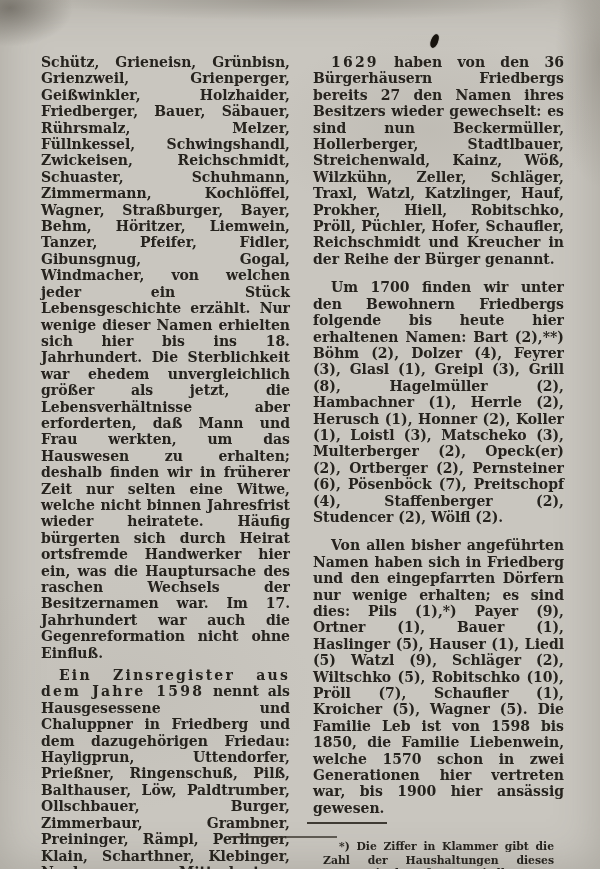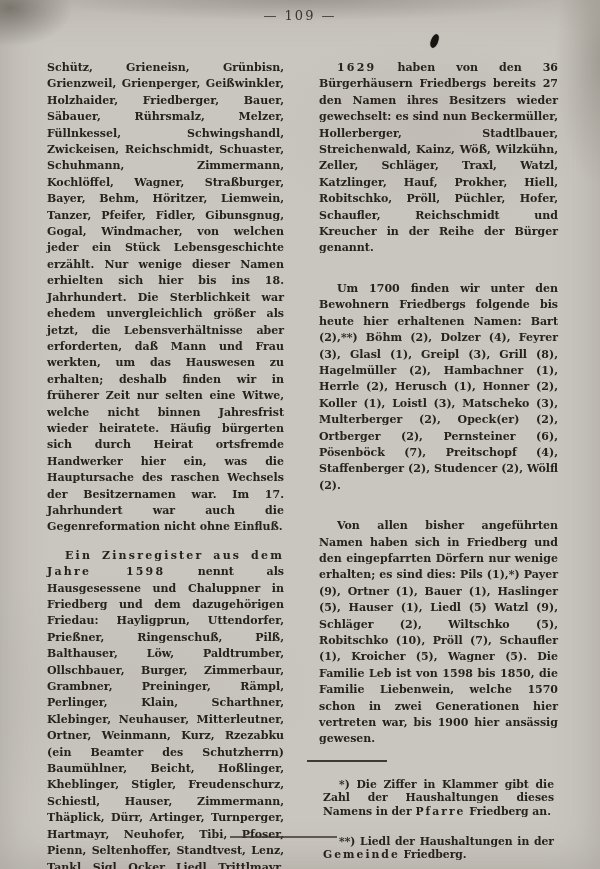--- a/index.html
+++ b/index.html
@@ -31,22 +31,22 @@
     background: #17130e;
     border-radius: 60% 40% 55% 45%;
     transform: rotate(16deg);
     box-shadow: 0 0 1px rgba(23,19,14,0.9);
   }
   .col { position: absolute; top: 48px; }
   .col-left  { left: 35px;  width: 261px; }
   .col-right { left: 307px; width: 263px; height: 792px; display: flex; flex-direction: column; }
 
   p.body-text {
-    margin: 12px;
-    font-size: 11px;
+    margin: 6px;
+    font-size: 14px;
     line-height: 16.4px;
     font-weight: bold;
     text-align: justify;
   }
   .indent    { text-indent: 18px; }
   .indent-lg { text-indent: 34px; }
   .mt-sm { margin-top: 2px; }
   .mt    { margin-top: 6px; }
   .spaced { letter-spacing: 2.2px; }
 
@@ -71,21 +71,20 @@
     position: absolute; left: 230px; top: 836px;
     width: 107px; height: 0;
     border-top: 2px solid rgba(58,54,46,0.75);
   }
 </style>
 </head>
 <body>
 
 <div class="page">
 
-  <div class="header">— 109 —</div>
 
   <div class="ink-blot"></div>
 
   <div class="col col-left">
     <p class="body-text">Schütz, Grieneisn, Grünbisn, Grienzweil, Grienperger, Geißwinkler, Holzhaider, Friedberger, Bauer, Säbauer, Rührsmalz, Melzer, Füllnkessel, Schwingshandl, Zwickeisen, Reichschmidt, Schuaster, Schuhmann, Zimmermann, Kochlöffel, Wagner, Straßburger, Bayer, Behm, Höritzer, Liemwein, Tanzer, Pfeifer, Fidler, Gibunsgnug, Gogal, Windmacher, von welchen jeder ein Stück Lebensgeschichte erzählt. Nur wenige dieser Namen erhielten sich hier bis ins 18. Jahrhundert. Die Sterblichkeit war ehedem unvergleichlich größer als jetzt, die Lebensverhältnisse aber erforderten, daß Mann und Frau werkten, um das Hauswesen zu erhalten; deshalb finden wir in früherer Zeit nur selten eine Witwe, welche nicht binnen Jahresfrist wieder heiratete. Häufig bürgerten sich durch Heirat ortsfremde Handwerker hier ein, was die Hauptursache des raschen Wechsels der Besitzernamen war. Im 17. Jahrhundert war auch die Gegenreformation nicht ohne Einfluß.</p>
     <p class="body-text indent mt-sm"><span class="spaced">Ein Zinsregister aus dem Jahre 1598</span><span> nennt als Hausgesessene und Chaluppner in Friedberg und dem dazugehörigen Friedau: Hayligprun, Uttendorfer, Prießner, Ringenschuß, Pilß, Balthauser, Löw, Paldtrumber, Ollschbauer, Burger, Zimmerbaur, Grambner, Preininger, Rämpl, Perlinger, Klain, Scharthner, Klebinger, Neuhauser, Mitterleutner, Ortner, Weinmann, Kurz, Rzezabku (ein Beamter des Schutzherrn) Baumühlner, Beicht, Hoßlinger, Kheblinger, Stigler, Freudenschurz, Schiestl, Hauser, Zimmermann, Thäplick, Dürr, Artinger, Turnperger, Hartmayr, Neuhofer, Tibi, Pfoser, Pienn, Seltenhoffer, Standtvest, Lenz, Tankl, Sigl, Ocker, Liedl, Trittlmayr, Tretmayr, Wagner, Lang, Schleinzer, Stark, Zauner, Stietku, Aschinger, Fidler und mehrere mit den oben angeführten Namen.</span></p>
   </div>
 
   <div class="col col-right">
     <p class="body-text indent"><span class="spaced">1629</span><span> haben von den 36 Bürgerhäusern Friedbergs bereits 27 den Namen ihres Besitzers wieder gewechselt: es sind nun Beckermüller, Hollerberger, Stadtlbauer, Streichenwald, Kainz, Wöß, Wilzkühn, Zeller, Schläger, Traxl, Watzl, Katzlinger, Hauf, Prokher, Hiell, Robitschko, Pröll, Püchler, Hofer, Schaufler, Reichschmidt und Kreucher in der Reihe der Bürger genannt.</span></p>

